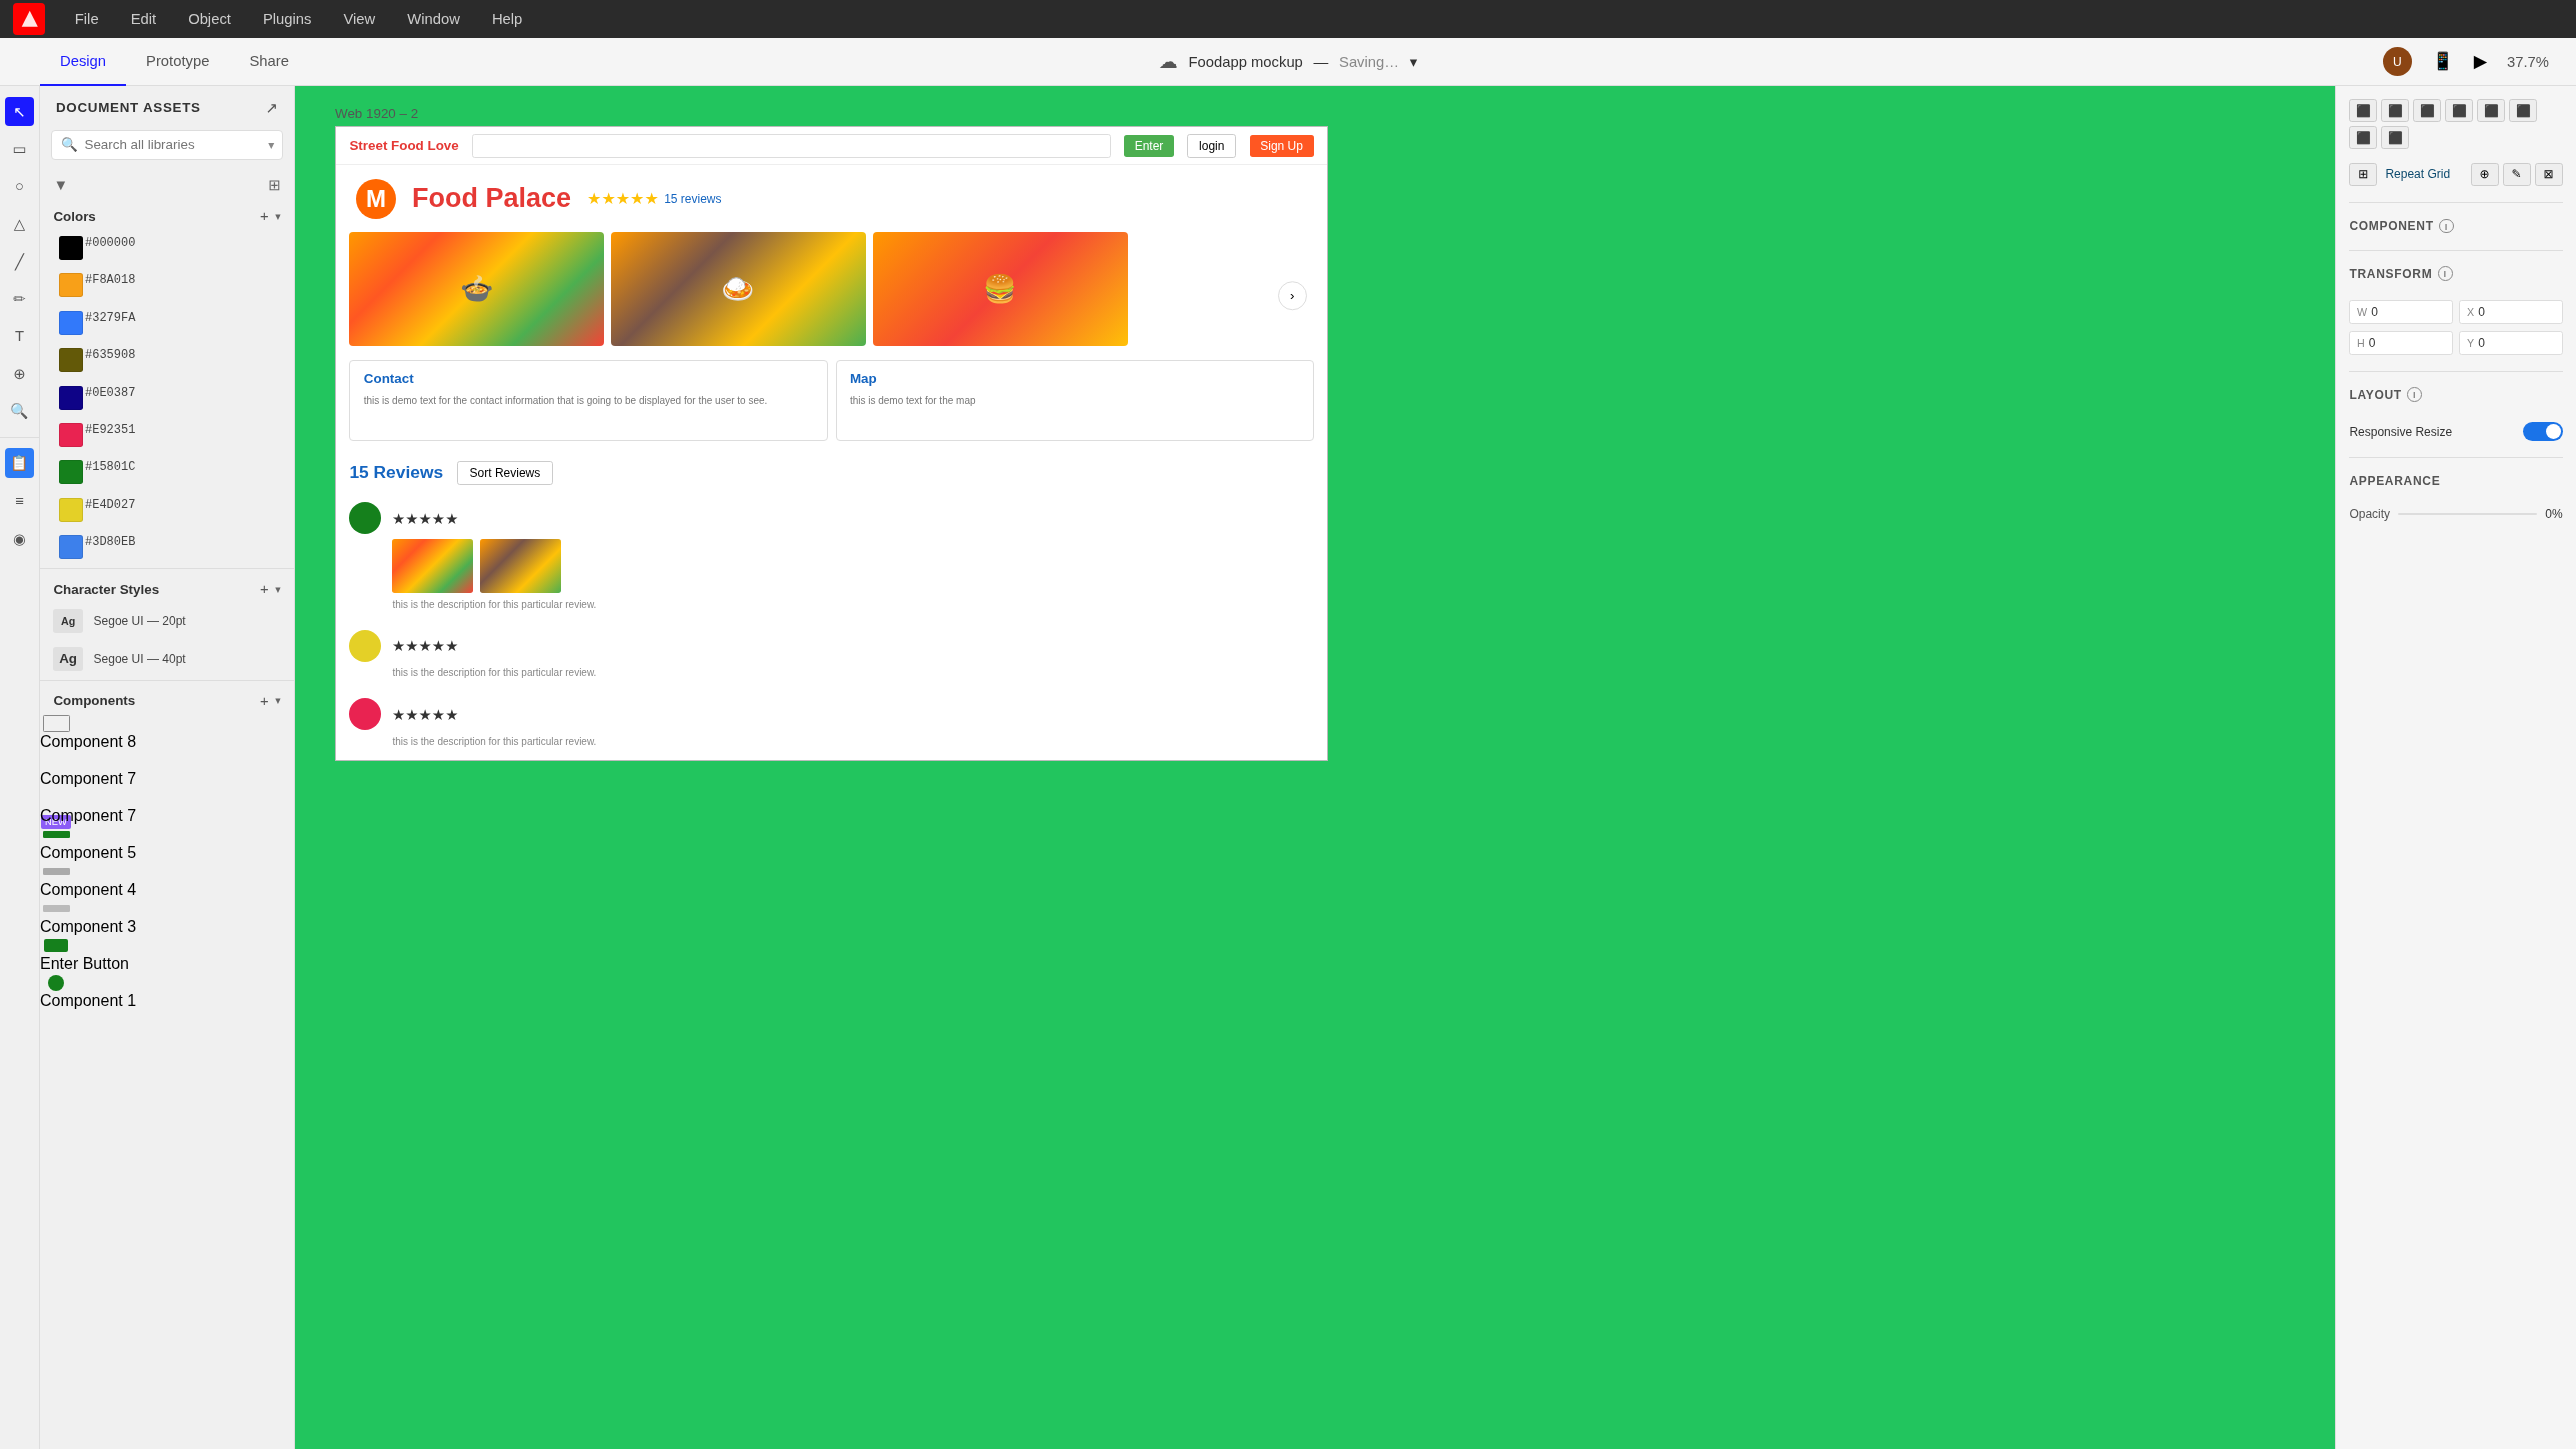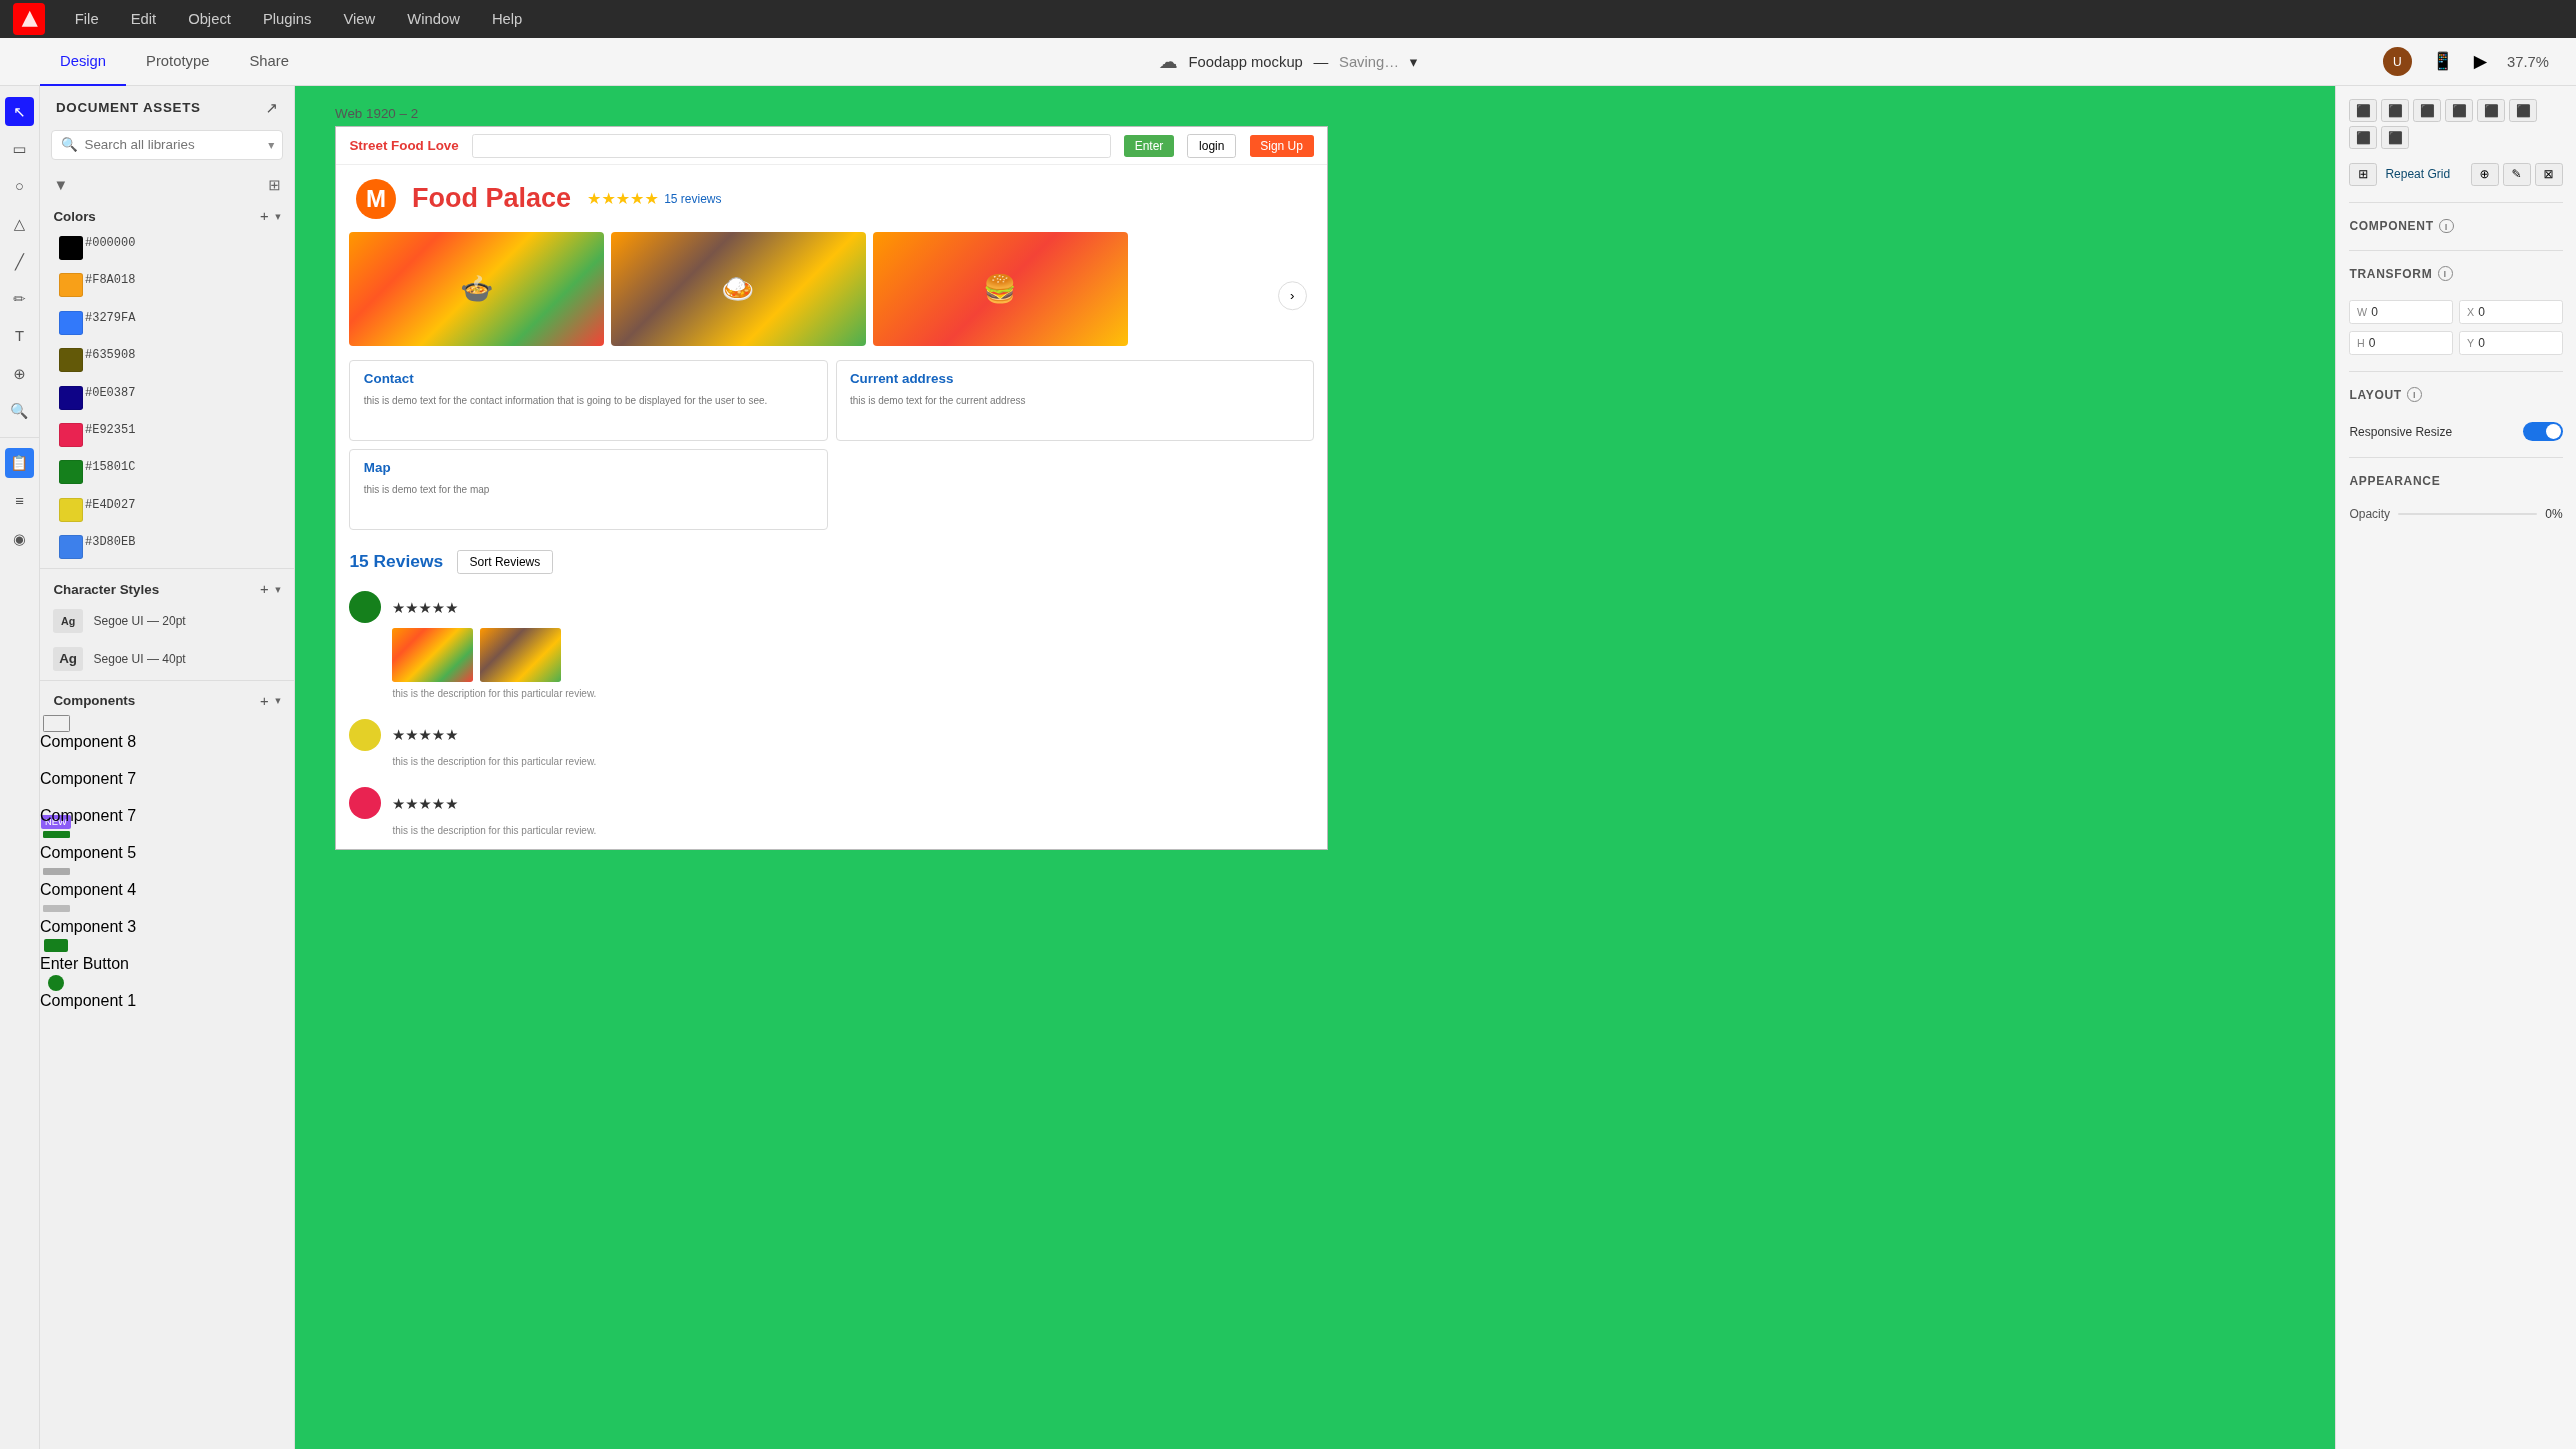--- a/index.html
+++ b/index.html
@@ -740,24 +740,20 @@
         </div>
         <div class="chevron-btn">›</div>
       </div>
 
       <div class="info-grid">
         <div class="info-card">
           <div class="info-card-title">Contact</div>
           <div class="info-card-text">this is demo text for the contact information that is going to be displayed for the user to see.</div>
         </div>
         <div class="info-card">
-          <div class="info-card-title">Current address</div>
-          <div class="info-card-text">this is demo text for the current address</div>
-        </div>
-        <div class="info-card">
           <div class="info-card-title">Map</div>
           <div class="info-card-text">this is demo text for the map</div>
         </div>
       </div>
 
       <div class="reviews-header">
         <span class="reviews-count-title">15 Reviews</span>
         <button class="sort-btn">Sort Reviews</button>
       </div>
 

